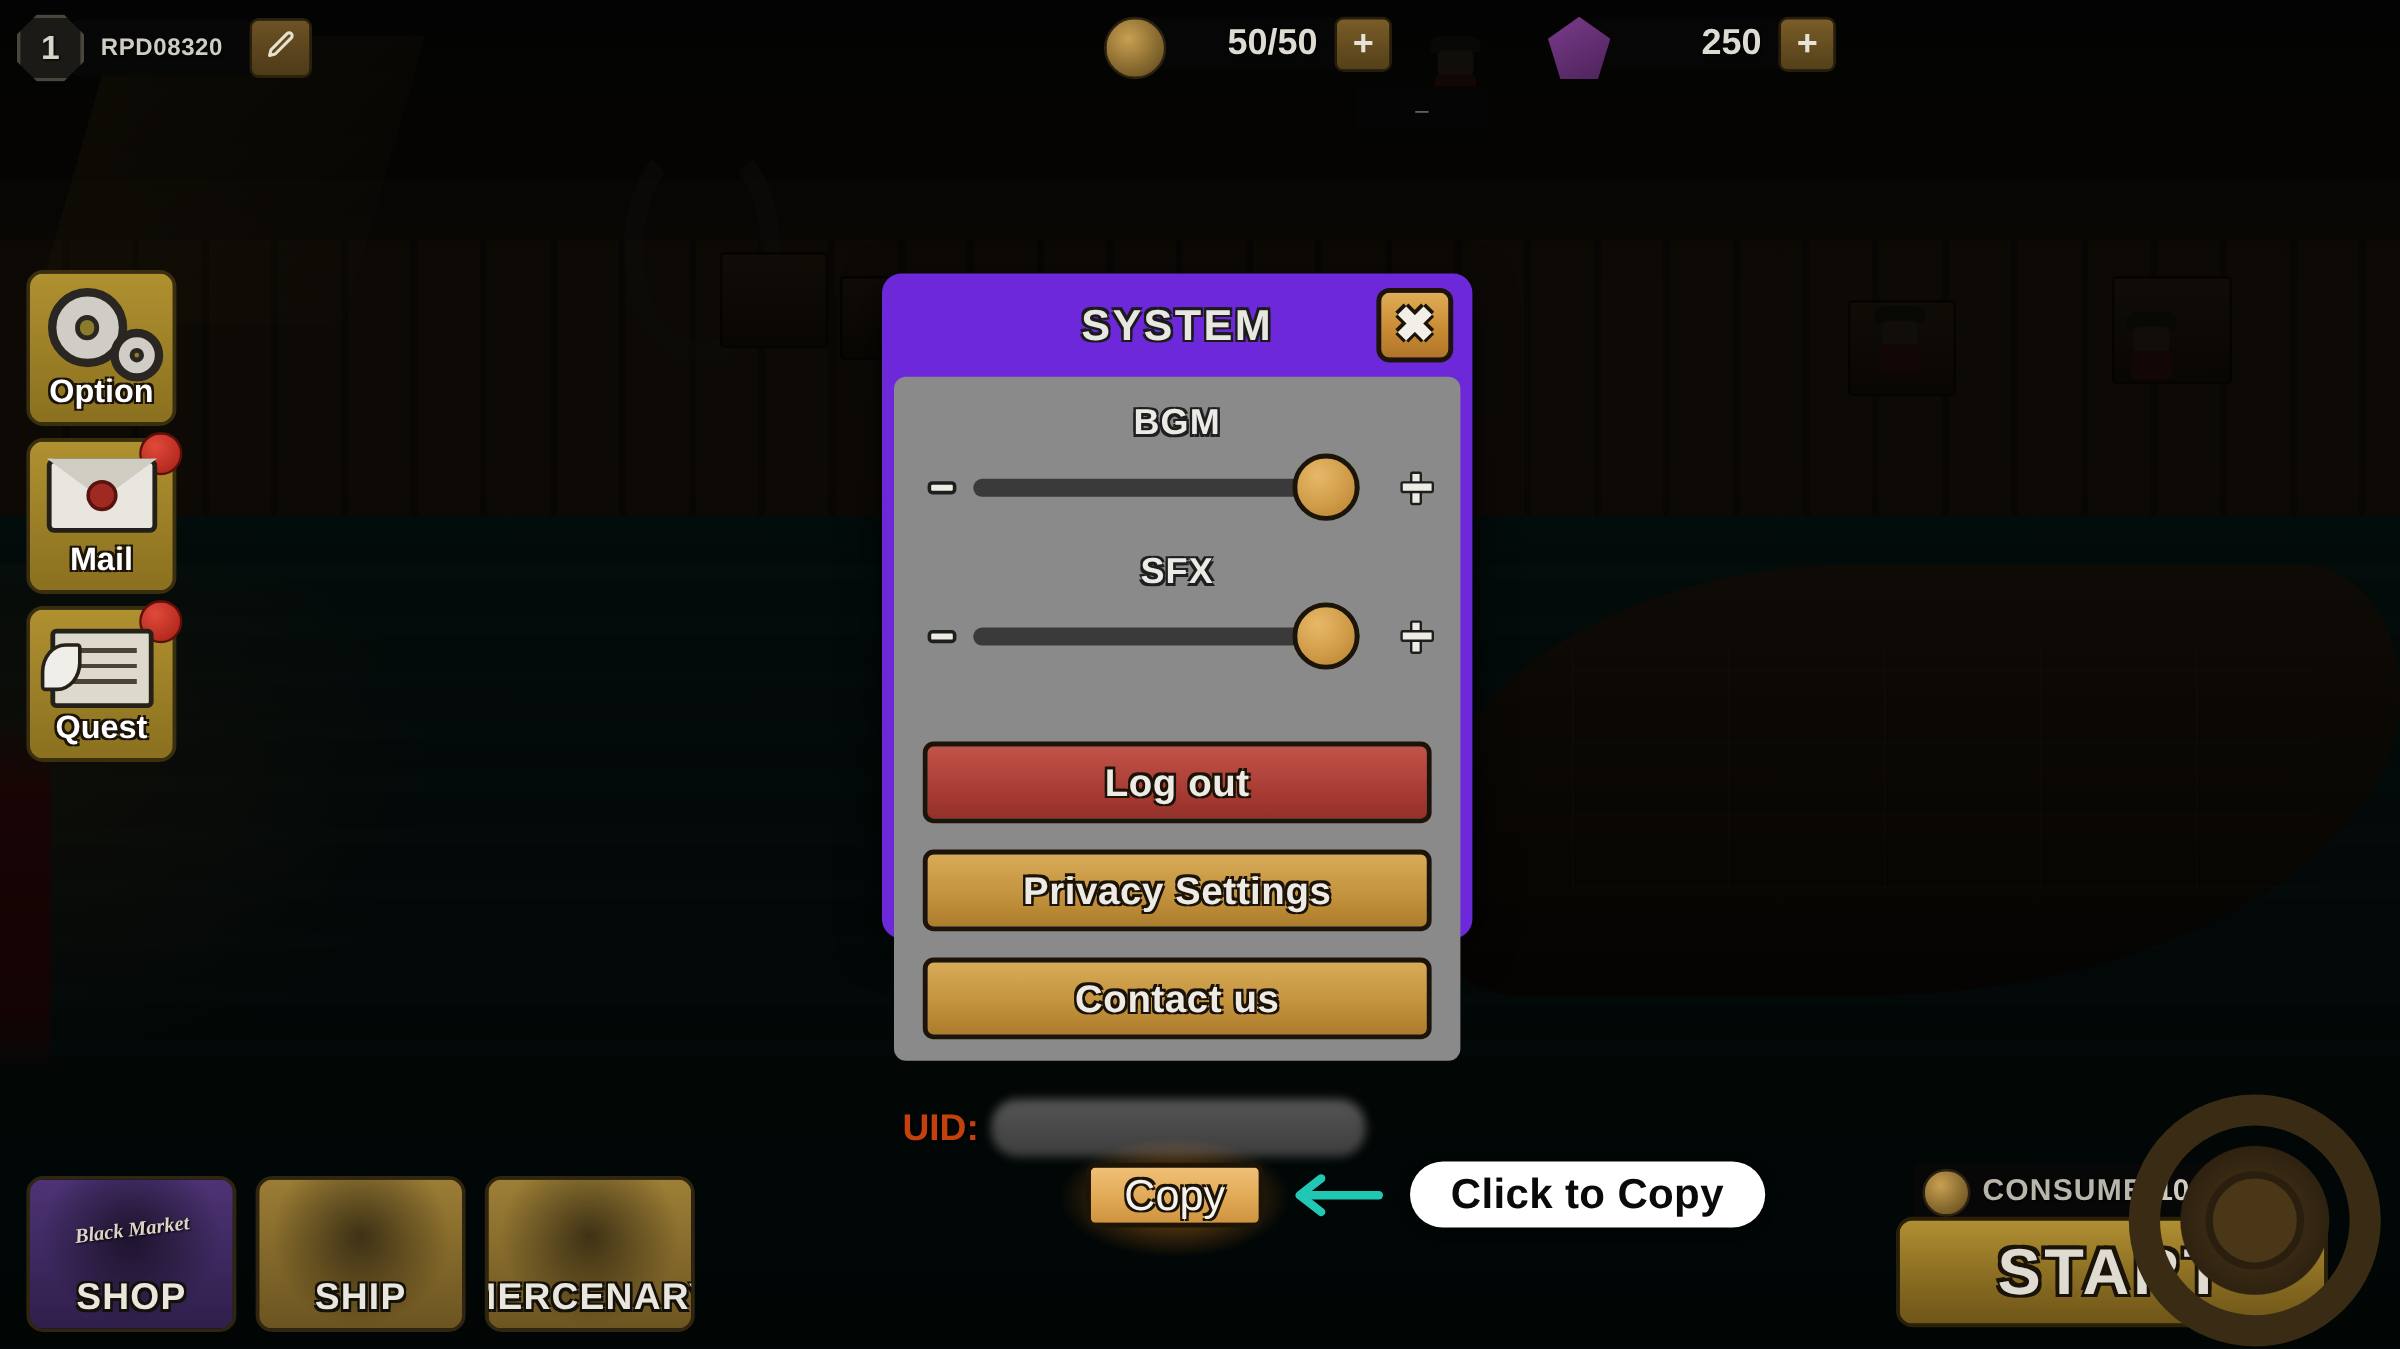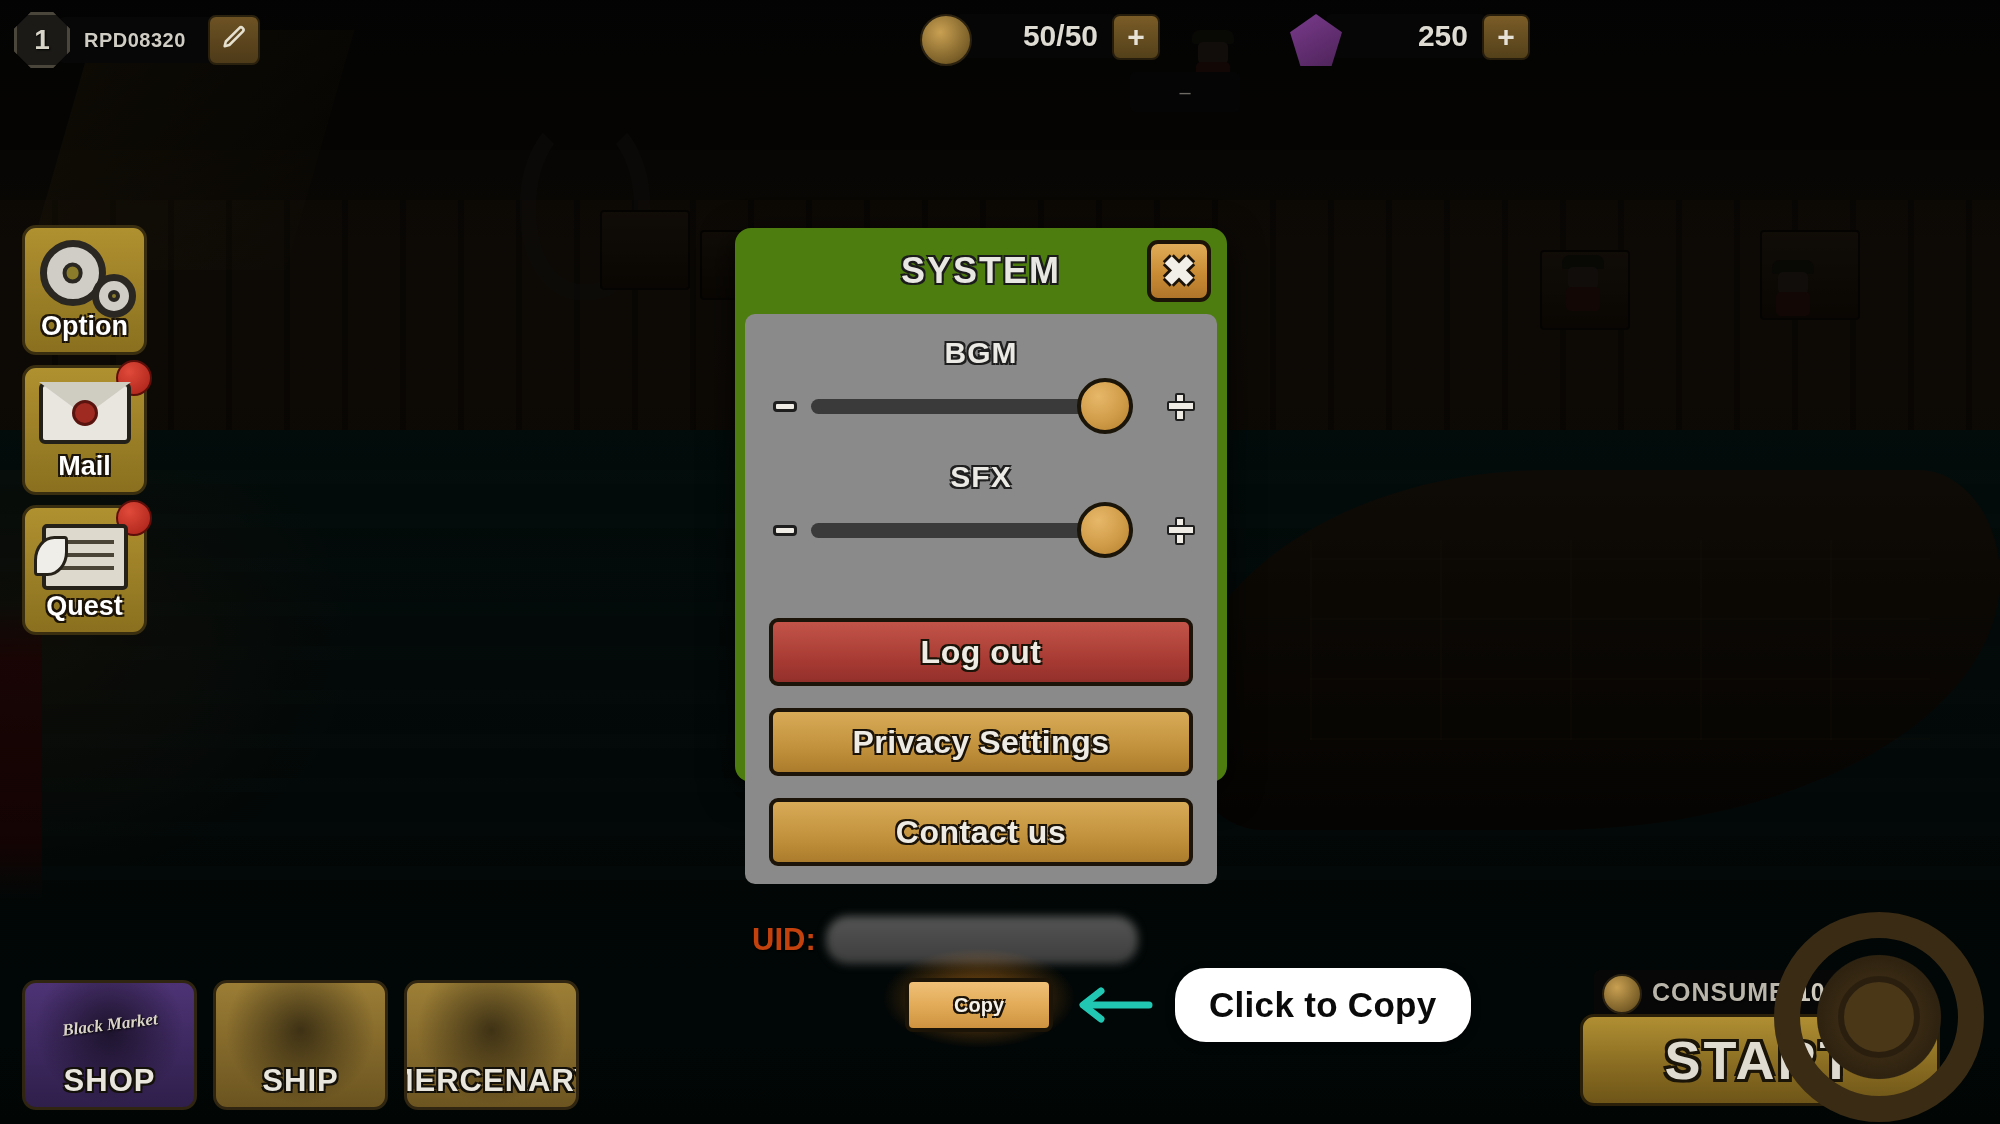--- a/index.html
+++ b/index.html
@@ -298,21 +298,21 @@
   }
   .wheel::after {
     content: ''; position: absolute; left: 50%; top: 50%;
     transform: translate(-50%,-50%); width: 70px; height: 70px;
     background: #4a3718; border-radius: 50%; border: 6px solid #2a1f0e;
   }
 
   
   .modal {
     position: absolute; left: 735px; top: 228px; width: 492px; height: 554px;
-    background: #4d7c0f;
+    background: #6d28d9;
     border-radius: 16px;
     box-shadow: 0 10px 34px rgba(0,0,0,0.75);
     padding: 10px;
   }
   .modal-title-row { position: relative; height: 76px; }
   .modal-title {
     position: absolute; left: 0; right: 0; top: 12px; text-align: center;
     color: #e9e7e1; font-size: 36px; font-weight: bold; letter-spacing: 2px;
     text-shadow: -2px -2px 0 #1b1b1b, 2px -2px 0 #1b1b1b, -2px 2px 0 #1b1b1b, 2px 2px 0 #1b1b1b;
   }
@@ -399,26 +399,26 @@
     background: radial-gradient(ellipse, rgba(255,150,30,0.55) 0%, rgba(255,120,10,0.0) 68%);
     pointer-events: none;
   }
   .copy-btn {
     position: relative; width: 148px; height: 54px;
     background: linear-gradient(180deg, #f0c078 0%, #e0a955 55%, #cf9340 100%);
     border: 4px solid #1d1408; border-radius: 8px;
     display: flex; align-items: center; justify-content: center;
   }
   .copy-text {
-    color: #f5f2eb; font-size: 20px; font-weight: bold;
+    color: #f5f2eb; font-size: 36px; font-weight: normal;
     text-shadow: -2px -2px 0 #1b1308, 2px -2px 0 #1b1308, -2px 2px 0 #1b1308, 2px 2px 0 #1b1308;
   }
   .hint-arrow { margin-left: 22px; width: 78px; height: 40px; }
   .hint-pill {
-    margin-left: 22px; height: 74px; padding: 0 34px; border-radius: 31px;
+    margin-left: 22px; height: 55px; padding: 0 34px; border-radius: 31px;
     background: #ffffff; display: flex; align-items: center; justify-content: center;
     box-shadow: 0 3px 10px rgba(0,0,0,0.45);
   }
   .hint-text { color: #0a0a0a; font-size: 35px; font-weight: bold; letter-spacing: .3px; }
 </style>
 </head>
 <body>
 
 <div id="stage">
 

